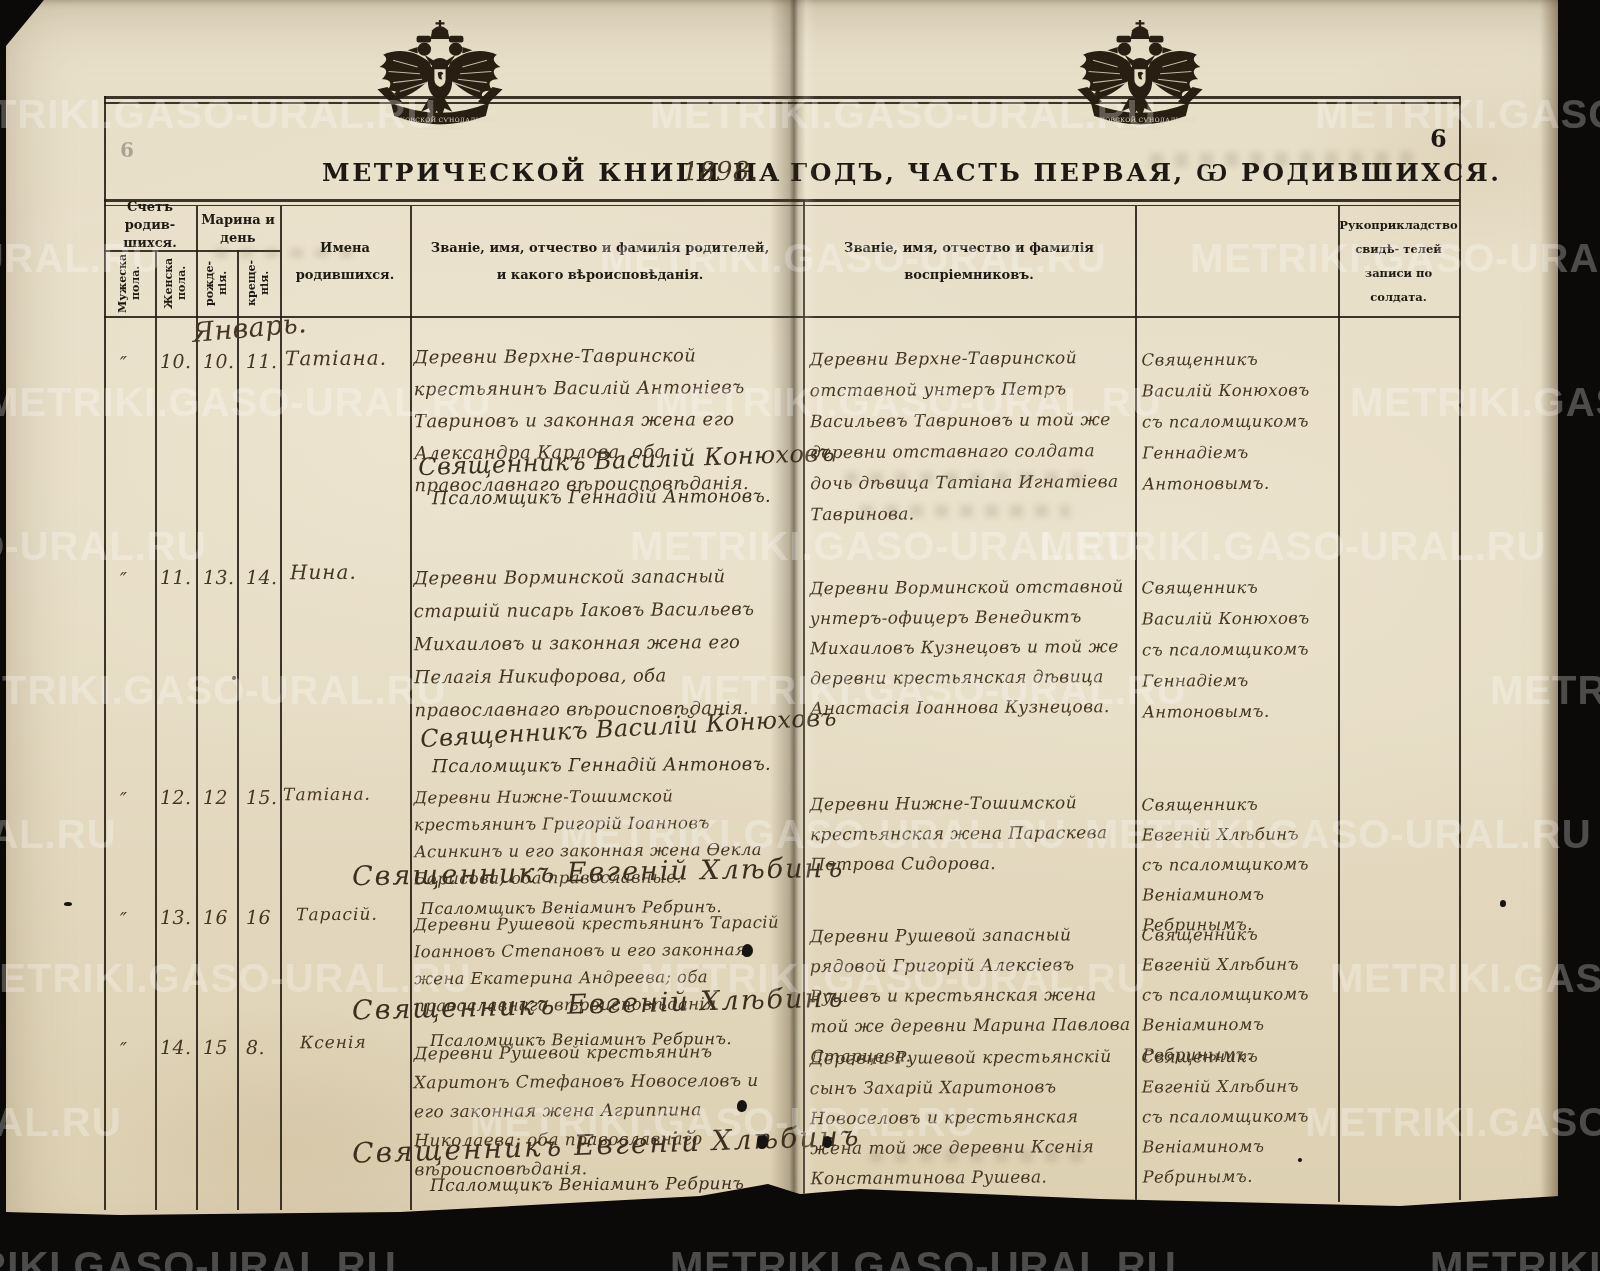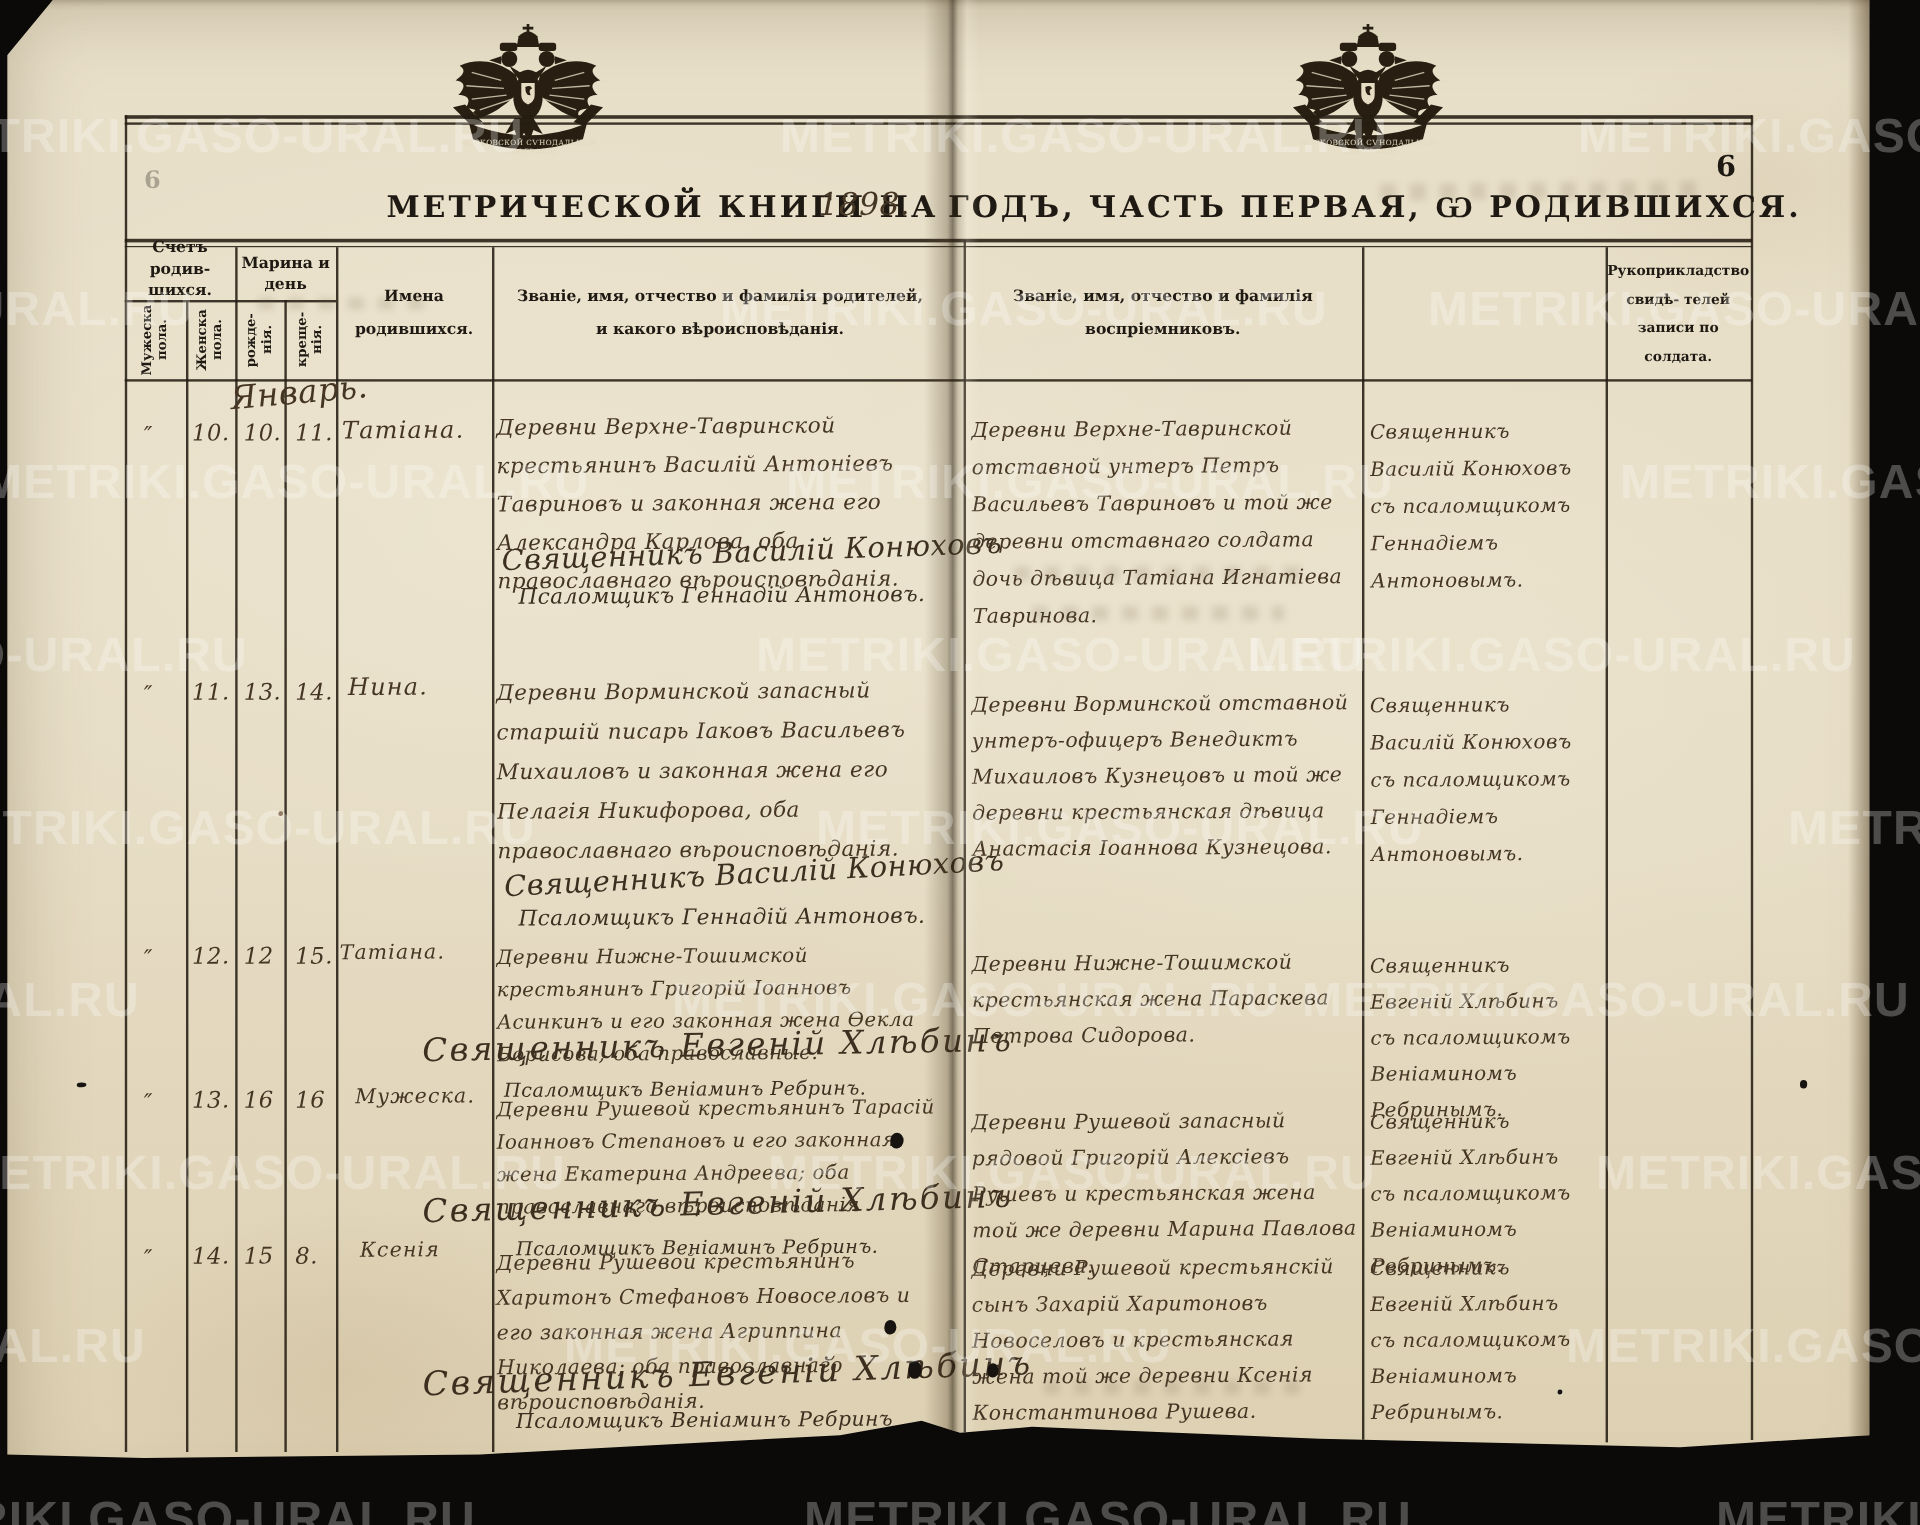--- a/index.html
+++ b/index.html
@@ -170,21 +170,21 @@
       <span class="hw hw-sig" style="left:420px;top:898px;font-size:16px">Псаломщикъ Веніаминъ Ребринъ.</span>
       <div class="hw hw-block" style="left:810px;top:788px;width:326px;font-size:17px;line-height:30px">Деревни Нижне-Тошимской крестьянская жена Параскева Петрова Сидорова.</div>
       <div class="hw hw-block" style="left:1142px;top:790px;width:168px;font-size:16.5px;line-height:30px">Священникъ Евгеній Хлѣбинъ съ псаломщикомъ Веніаминомъ Ребринымъ.</div>
     </div>
 
     <div>
       <span class="hw hw-num" style="left:120px;top:908px">″</span>
       <span class="hw hw-num" style="left:160px;top:906px">13.</span>
       <span class="hw hw-num" style="left:203px;top:906px">16</span>
       <span class="hw hw-num" style="left:246px;top:906px">16</span>
-      <span class="hw hw-name" style="left:296px;top:904px;font-size:17px">Мужеска.</span>
+      <span class="hw hw-name" style="left:296px;top:904px;font-size:17px">Тарасій.</span>
       <div class="hw hw-block" style="left:414px;top:910px;width:374px;font-size:16.5px;line-height:27px">Деревни Рушевой крестьянинъ Тарасій Іоанновъ Степановъ и его законная жена Екатерина Андреева; оба православнаго вѣроисповѣданія</div>
       <span class="hw hw-sig" style="left:352px;top:988px;font-size:27px;letter-spacing:2px;transform:rotate(-1.5deg)">Священникъ Евгеній Хлѣбинъ</span>
       <span class="hw hw-sig" style="left:430px;top:1030px;font-size:16px">Псаломщикъ Веніаминъ Ребринъ.</span>
       <div class="hw hw-block" style="left:810px;top:920px;width:326px;font-size:17px;line-height:30px">Деревни Рушевой запасный рядовой Григорій Алексіевъ Рушевъ и крестьянская жена той же деревни Марина Павлова Старцева.</div>
       <div class="hw hw-block" style="left:1142px;top:920px;width:168px;font-size:16.5px;line-height:30px">Священникъ Евгеній Хлѣбинъ съ псаломщикомъ Веніаминомъ Ребринымъ.</div>
     </div>
 
     <div>
       <span class="hw hw-num" style="left:120px;top:1038px">″</span>
       <span class="hw hw-num" style="left:160px;top:1036px">14.</span>

